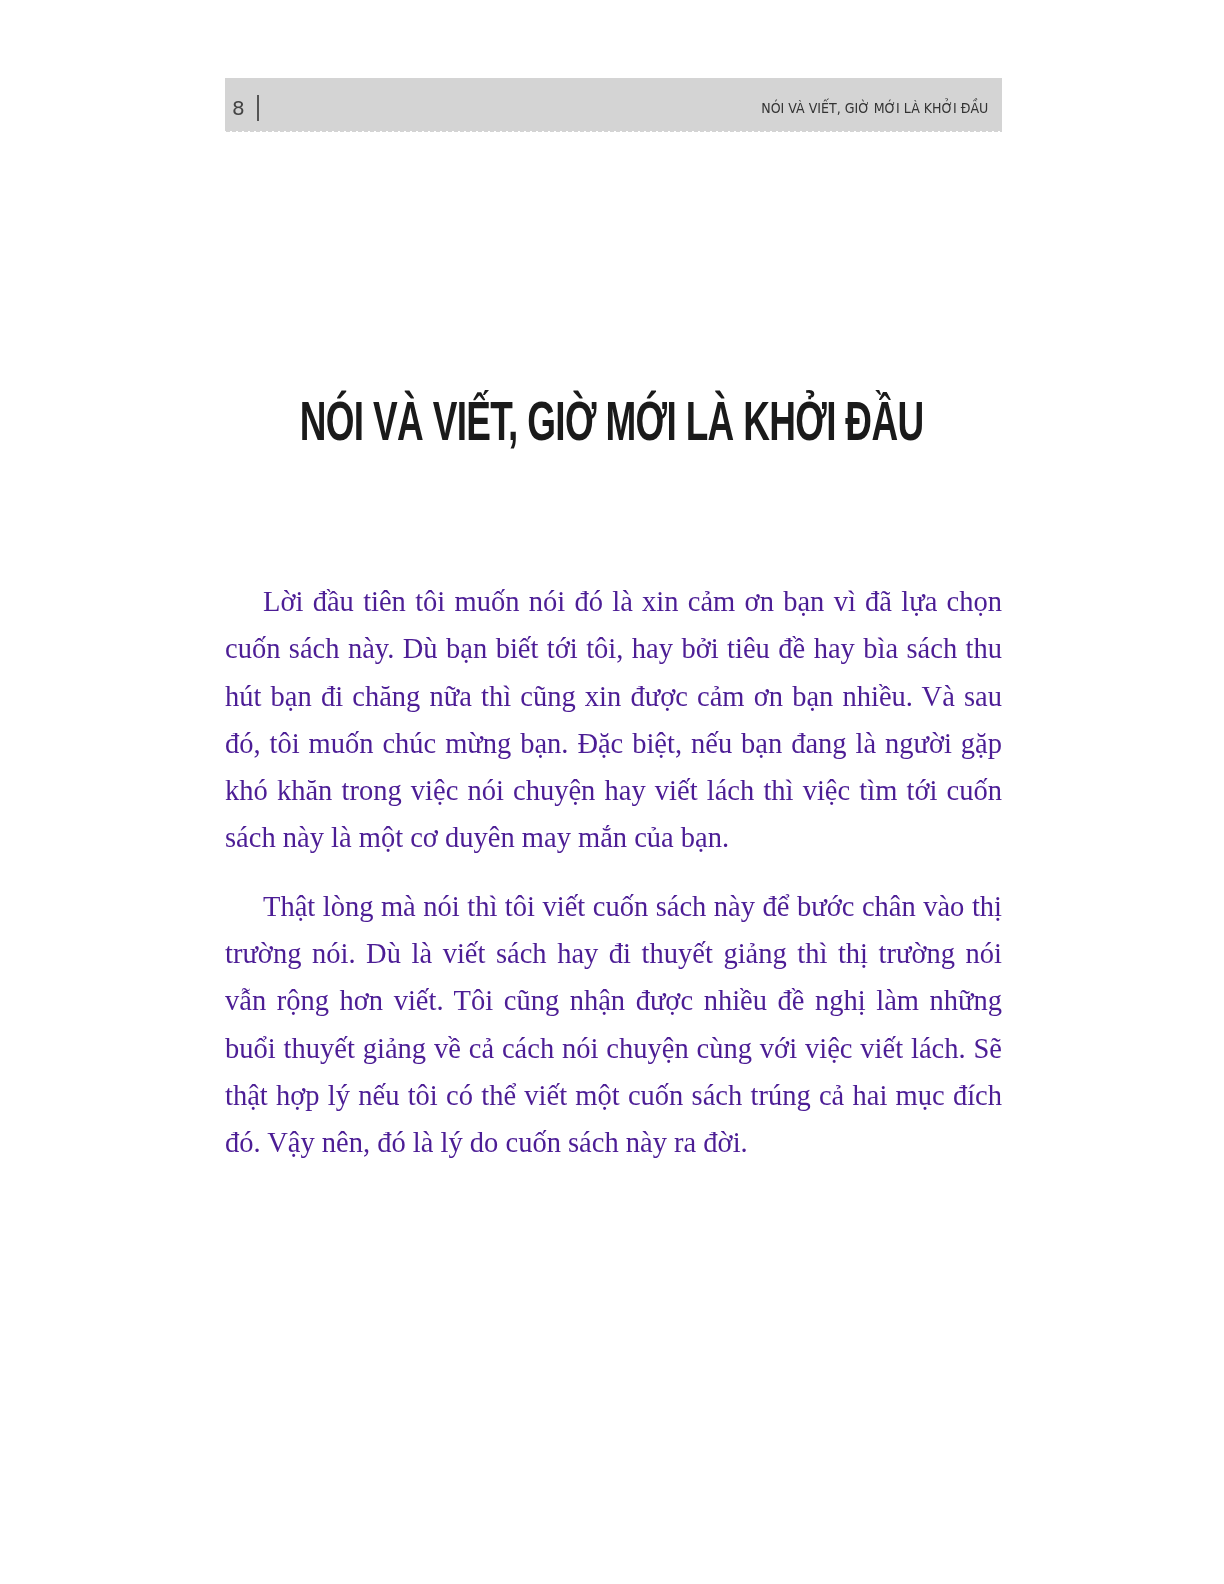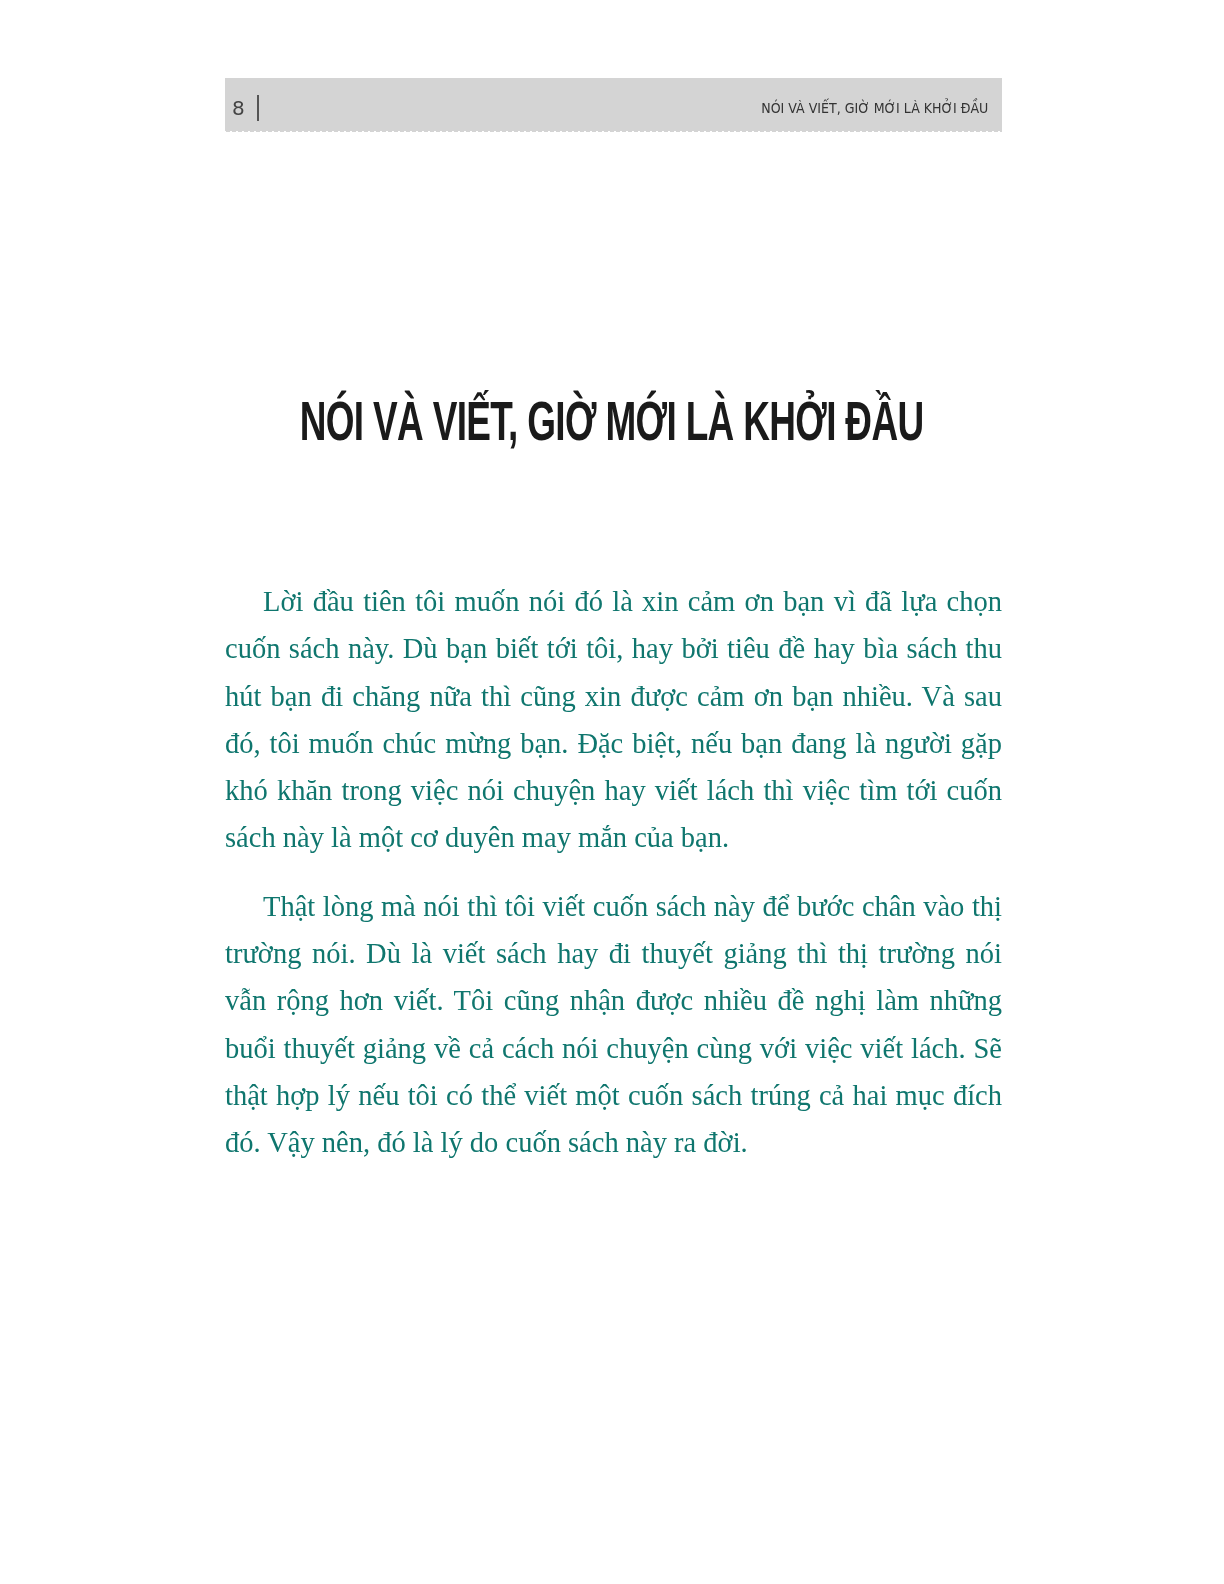--- a/index.html
+++ b/index.html
@@ -29,21 +29,21 @@
     position: absolute; left: 0; top: 388px; width: 1224px; text-align: center;
     font-family: "Liberation Sans", sans-serif; font-weight: 700; font-size: 56px;
     color: #1a1a1a; letter-spacing: -1px;
   }
   .chapter-title span {
     display: inline-block; transform: scaleX(0.66); transform-origin: center;
   }
   .body-text {
     position: absolute; left: 225px; top: 578px; width: 777px;
     font-family: "Liberation Serif", serif; font-size: 28.5px; line-height: 47.3px;
-    color: #0f766e; text-align: justify;
+    color: #4c1d95; text-align: justify;
   }
   .body-text p { margin: 0 0 21px 0; text-indent: 38px; }
 </style>
 </head>
 <body>
 
 <div class="header-bar"></div>
 <div class="page-number">8</div>
 <div class="header-divider"></div>
 <div class="running-title">NÓI VÀ VIẾT, GIỜ MỚI LÀ KHỞI ĐẦU</div>

